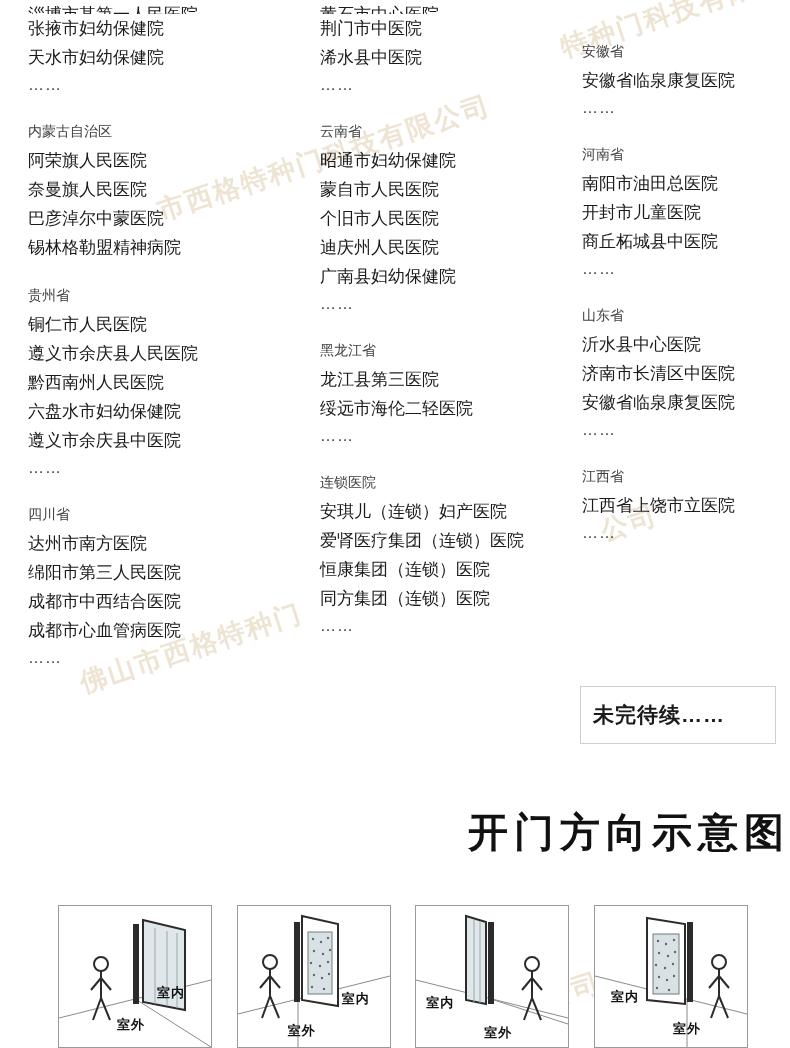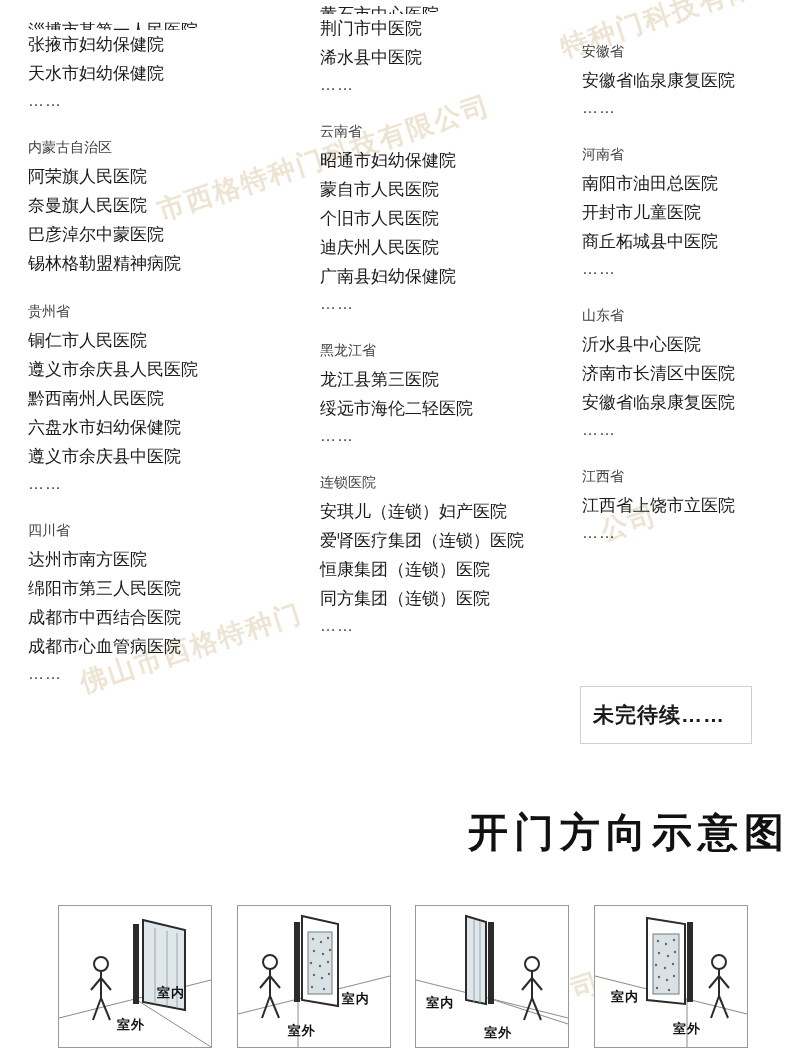--- a/index.html
+++ b/index.html
@@ -42,21 +42,21 @@
     top: 0;
     width: 790px;
     height: 760px;
   }
   .col {
     position: absolute;
     top: 0;
     font-size: 17px;
     line-height: 29px;
   }
-  .col-0 { left: 28px;  width: 250px; margin-top: 16px; }
+  .col-0 { left: 28px;  width: 250px; }
   .col-1 { left: 320px; width: 260px; }
   .col-2 { left: 582px; width: 200px; }
 
   .group { margin-bottom: 18px; }
   .group-title {
     color: #404040;
     font-size: 14px;
     font-weight: normal;
     line-height: 30px;
     white-space: nowrap;
@@ -83,21 +83,21 @@
     height: 14px;
     overflow: hidden;
     margin-bottom: 0;
   }
 
   
   .tbc-box {
     position: absolute;
     left: 580px;
     top: 686px;
-    width: 172px;
+    width: 196px;
     height: 58px;
     border: 1px solid #cfcfcf;
     box-sizing: border-box;
     display: flex;
     align-items: center;
     padding-left: 12px;
   }
   .tbc-text {
     font-size: 21px;
     font-weight: bold;

